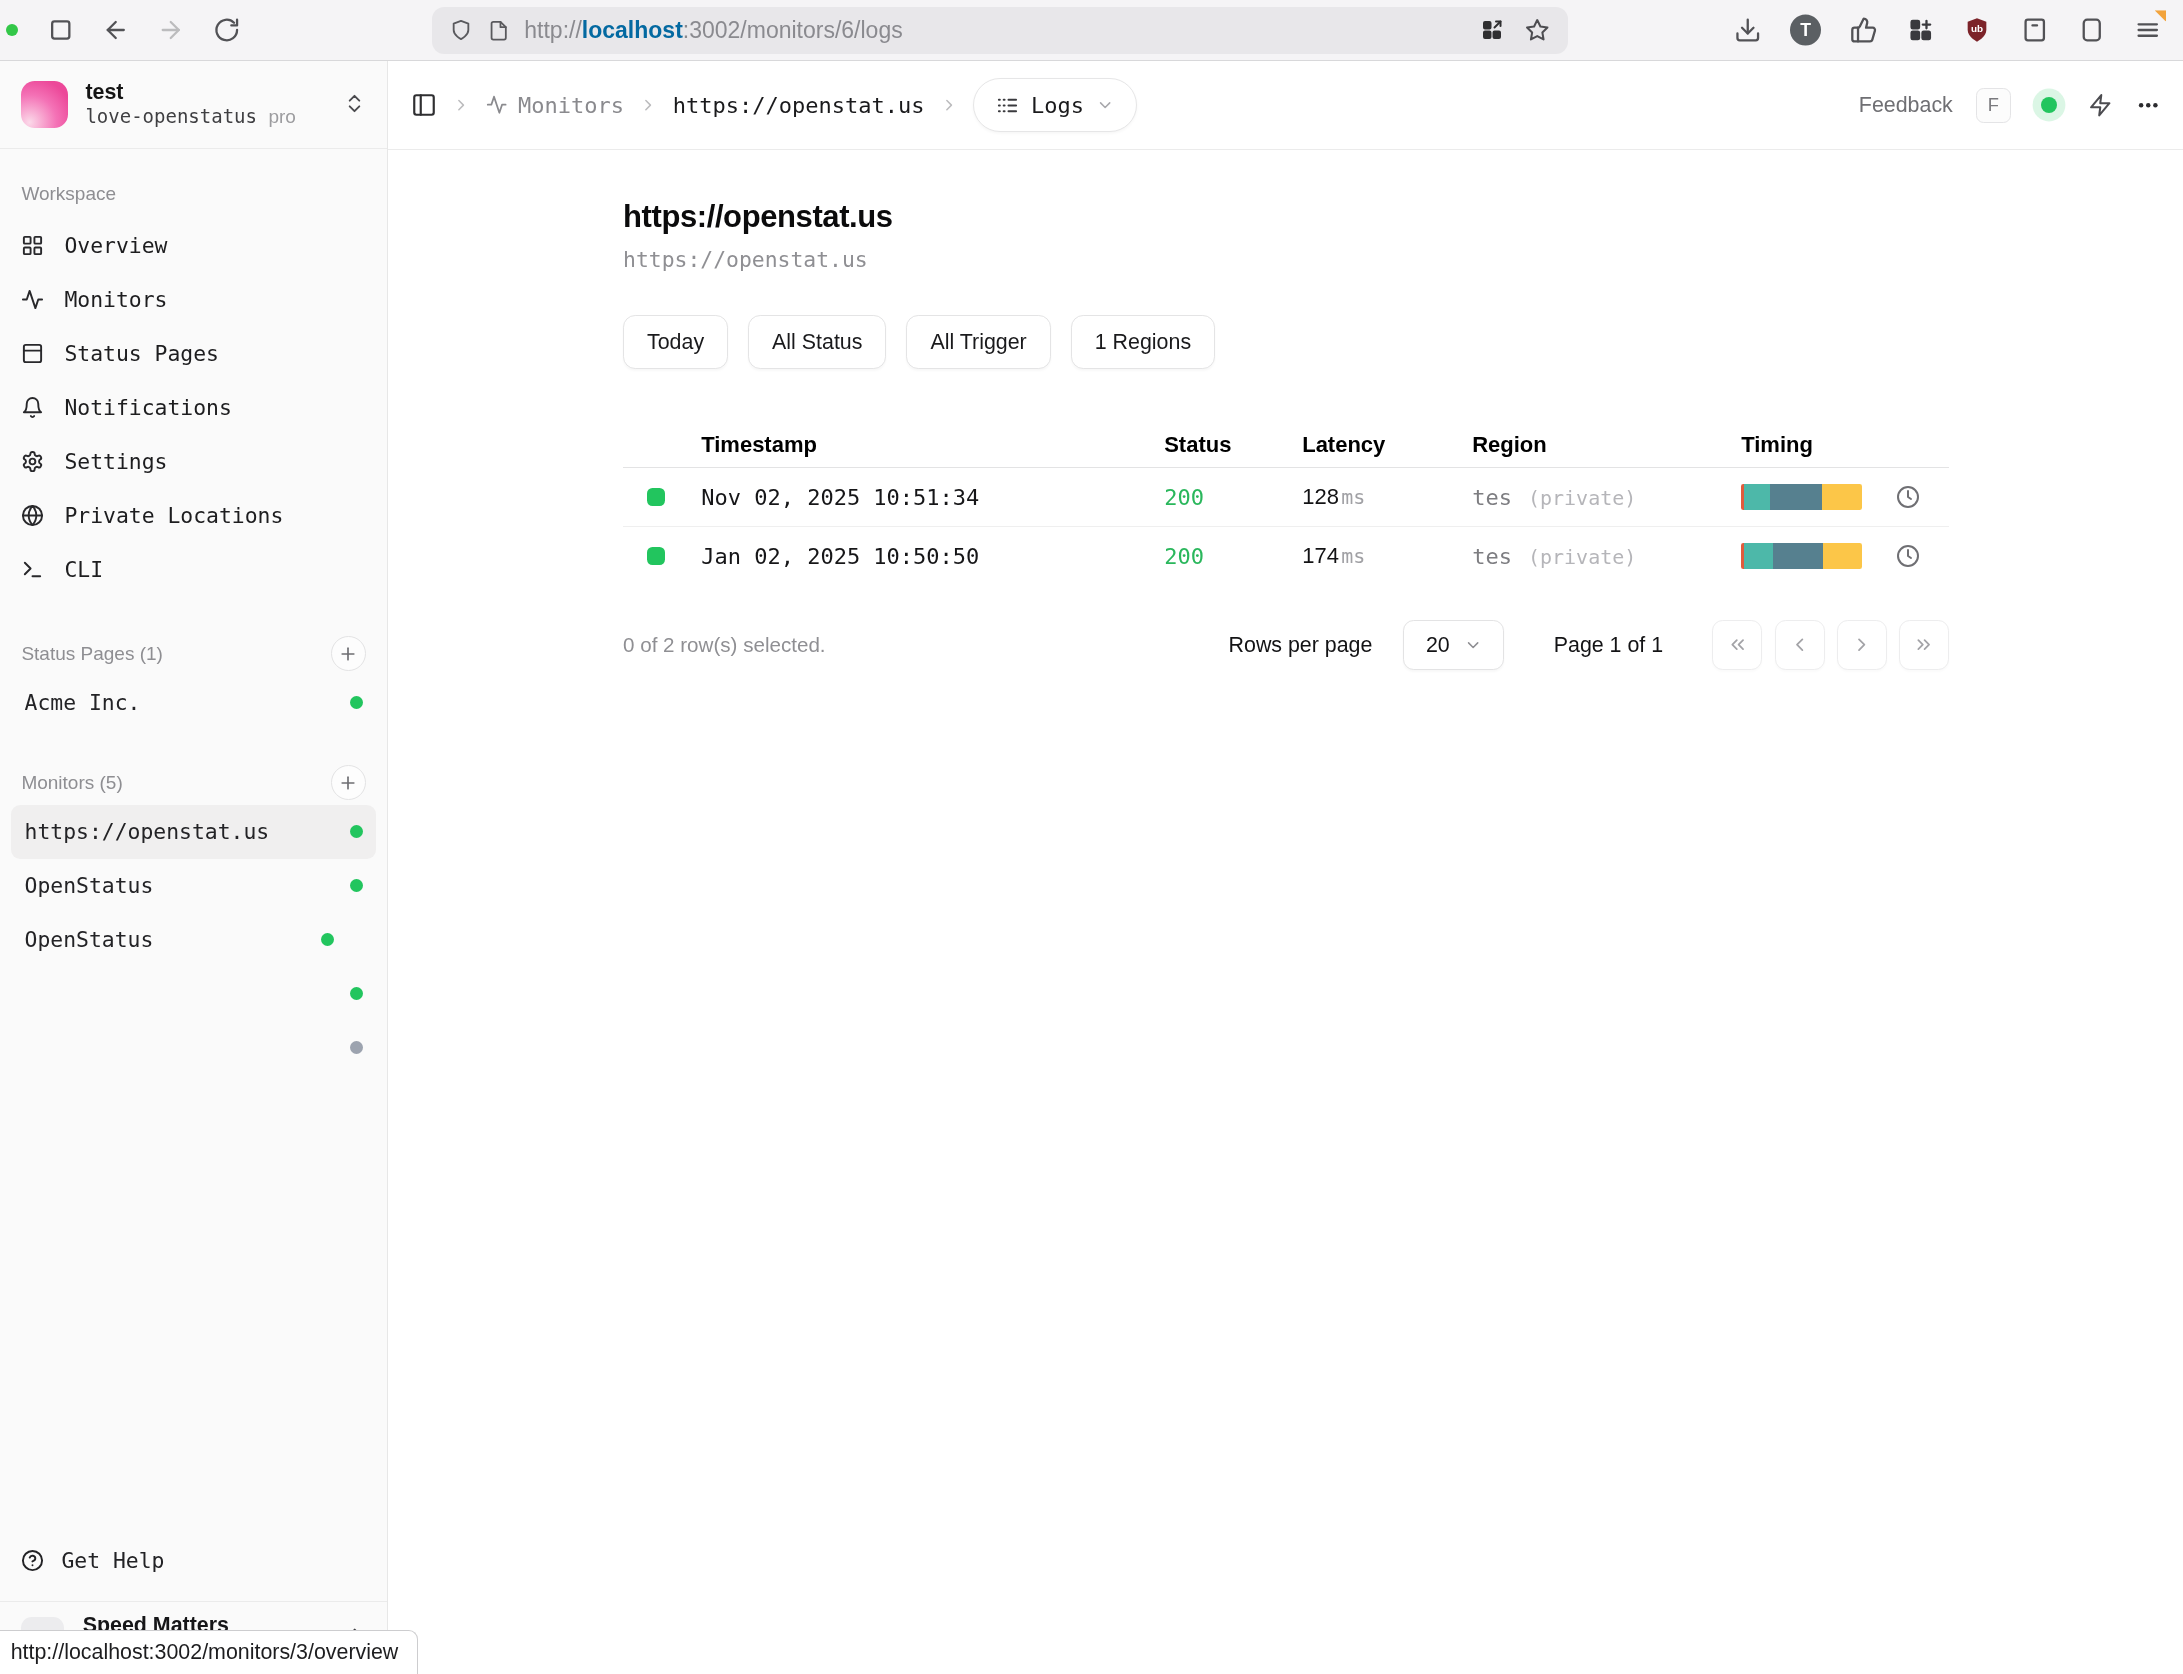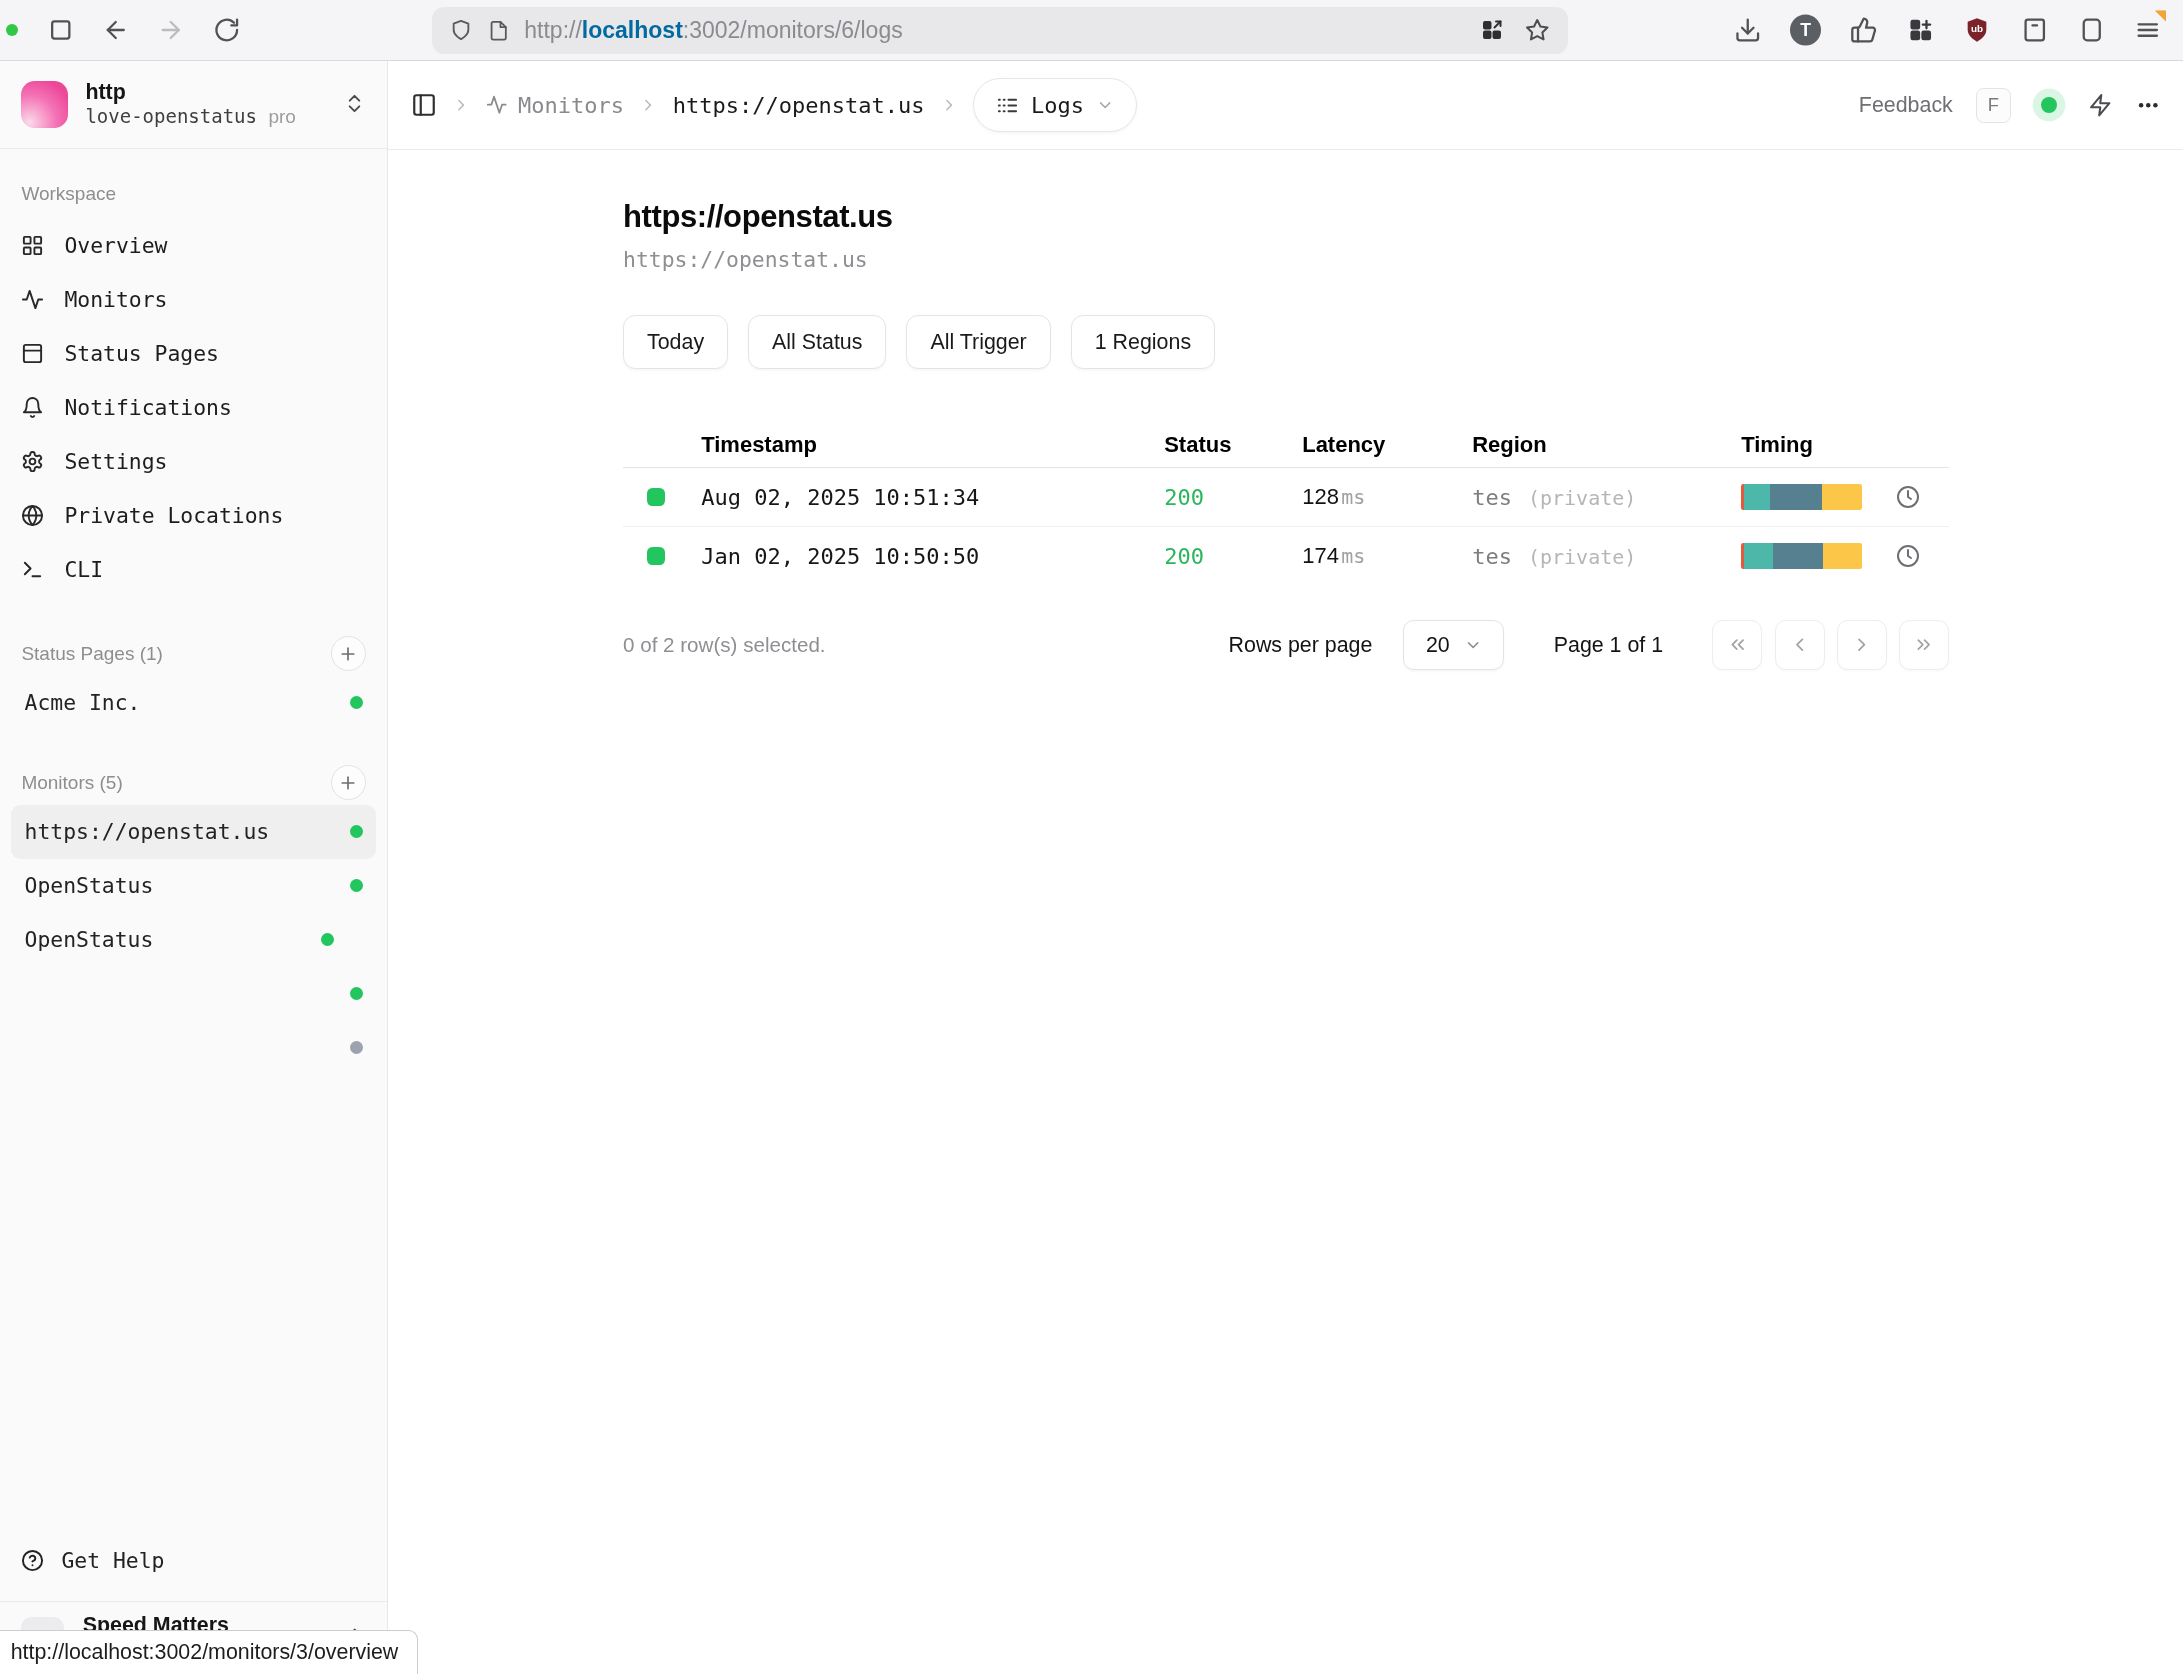--- a/index.html
+++ b/index.html
@@ -246,21 +246,21 @@
   </span>
 </div>
 
 <div class="app">
 
   <aside class="sidebar">
 
     <div class="ws-row full-bleed">
       <span class="ws-avatar"></span>
       <span>
-        <div class="ws-name">http</div>
+        <div class="ws-name">test</div>
         <div class="ws-sub mono"><span>love-openstatus</span> <span class="plan">pro</span></div>
       </span>
       <span class="ws-chevron">
         <svg width="23" height="23" viewBox="0 0 24 24" fill="none" stroke="currentColor" stroke-width="2" stroke-linecap="round" stroke-linejoin="round">
             <path d="M7 15l5 5 5-5"></path>
             <path d="M7 9l5-5 5 5"></path>
           </svg>
       </span>
     </div>
 
@@ -478,21 +478,21 @@
           <div>Status</div>
           <div>Latency</div>
           <div>Region</div>
           <div>Timing</div>
         </div>
 
         <div class="tgrid trow r1">
           <div class="cell-dot">
               <span class="sq" style="background: rgb(34, 197, 94);"></span>
             </div>
-          <div class="c-ts">Aug 02, 2025 10:51:34</div>
+          <div class="c-ts">Nov 02, 2025 10:51:34</div>
           <div class="c-status" style="color: rgb(42, 183, 92);">200</div>
           <div class="c-lat"><span>128</span><span class="unit">ms</span></div>
           <div class="c-region"><span>tes</span><span class="note">(private)</span></div>
           <div class="c-timing">
             <span class="tbar">
               <span style="flex-grow: 3; background: rgb(226, 91, 60);"></span>
               <span style="flex-grow: 34; background: rgb(77, 184, 169);"></span>
               <span style="flex-grow: 68; background: rgb(86, 128, 143);"></span>
               <span style="flex-grow: 52; background: rgb(252, 198, 72);"></span>
             </span>

